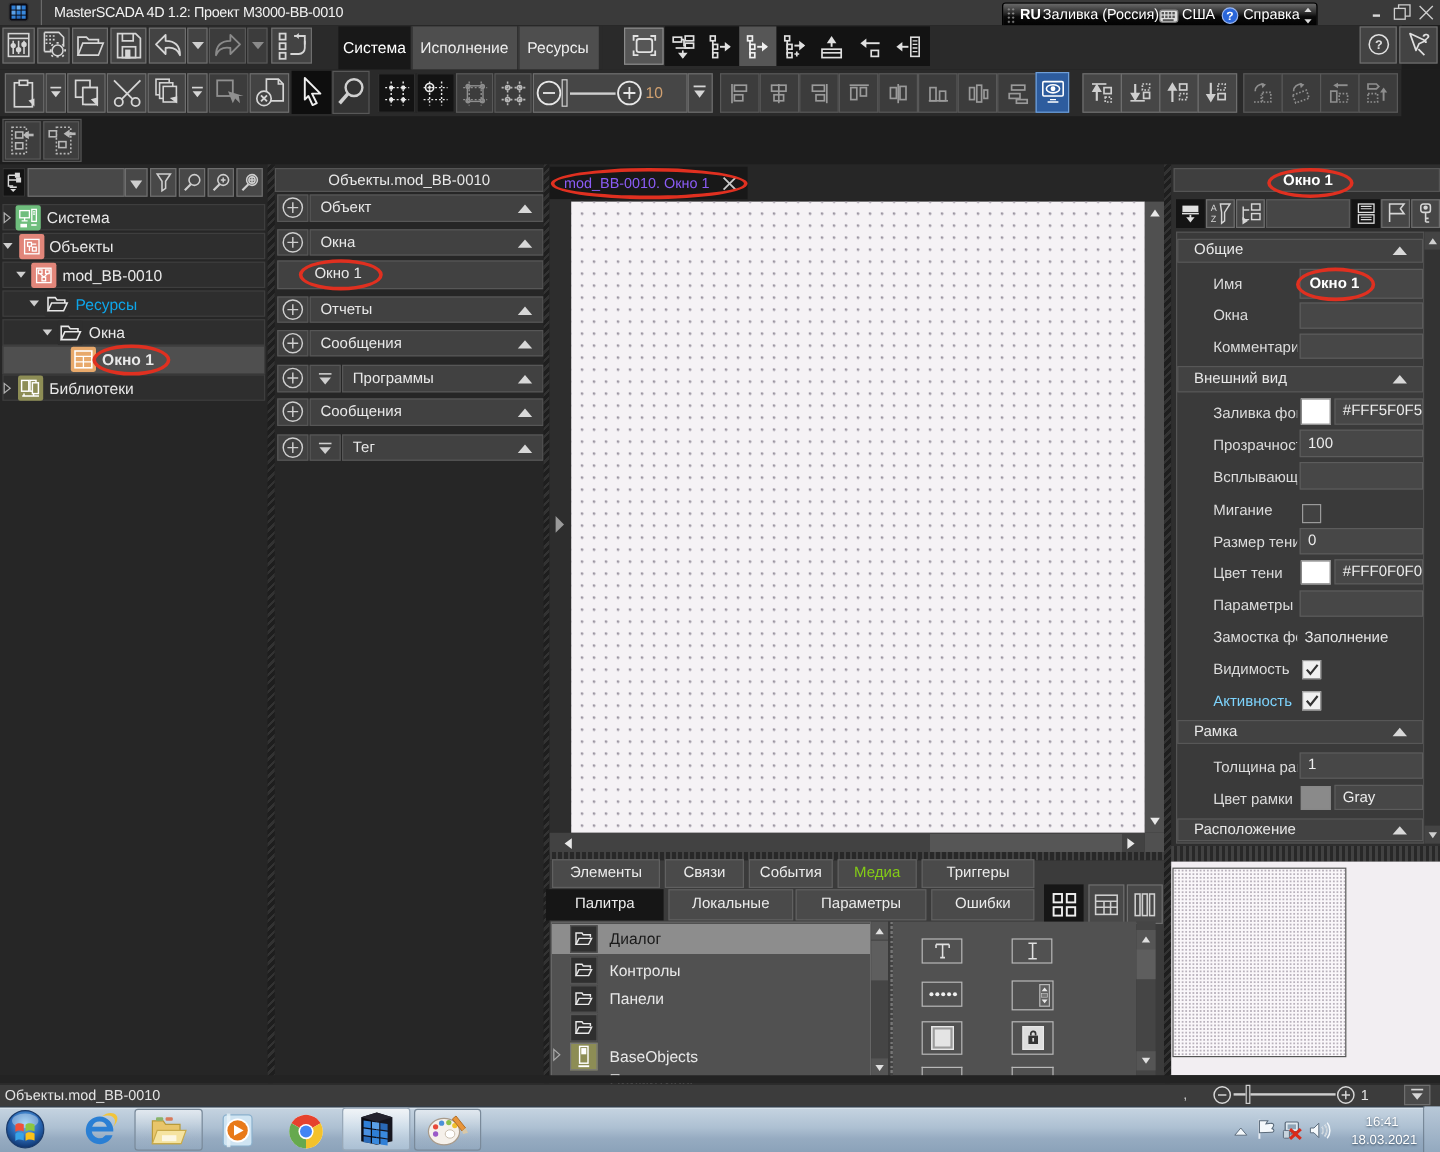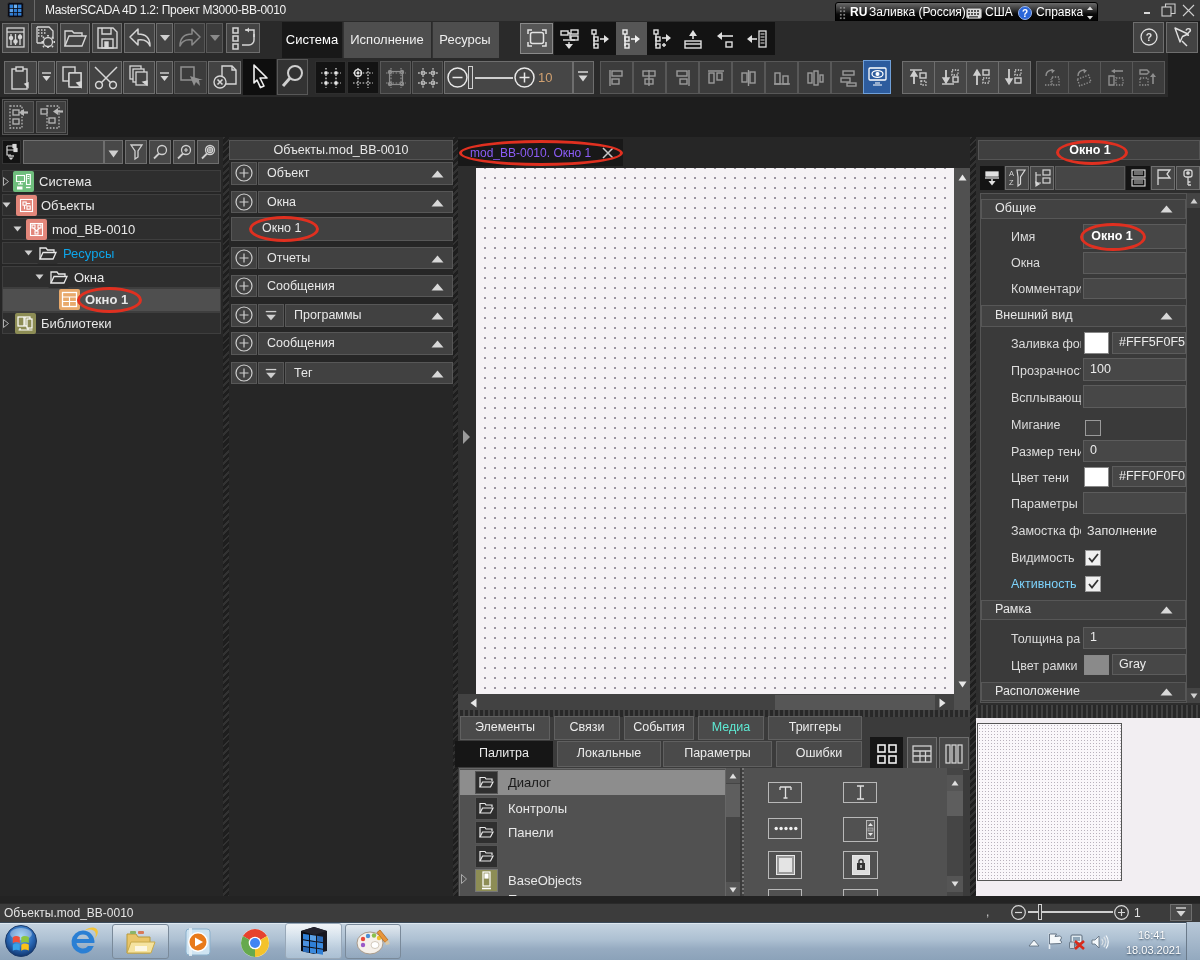--- a/index.html
+++ b/index.html
@@ -770,21 +770,21 @@
 
 <div class="seph" style="left:458px;top:710px;width:512px;height:7px"></div>
 <div class="a" style="left:458px;top:717px;width:512px;height:180px;background:#3b3b3b"></div>
 <div class="a" style="left:460px;top:716px;width:90px;height:24px;background:#4a4a4a;border:1px solid #606060"></div>
 <div class="tx" style="left:505.0px;top:720px;font-size:12.5px;color:#ececec;transform:translateX(-50%)">Элементы</div>
 <div class="a" style="left:554px;top:716px;width:66px;height:24px;background:#4a4a4a;border:1px solid #606060"></div>
 <div class="tx" style="left:587.0px;top:720px;font-size:12.5px;color:#ececec;transform:translateX(-50%)">Связи</div>
 <div class="a" style="left:624px;top:716px;width:70px;height:24px;background:#4a4a4a;border:1px solid #606060"></div>
 <div class="tx" style="left:659.0px;top:720px;font-size:12.5px;color:#ececec;transform:translateX(-50%)">События</div>
 <div class="a" style="left:698px;top:716px;width:66px;height:24px;background:#4a4a4a;border:1px solid #606060"></div>
-<div class="tx" style="left:731.0px;top:720px;font-size:12.5px;color:#5eead4;transform:translateX(-50%)">Медиа</div>
+<div class="tx" style="left:731.0px;top:720px;font-size:12.5px;color:#84cc16;transform:translateX(-50%)">Медиа</div>
 <div class="a" style="left:768px;top:716px;width:94px;height:24px;background:#4a4a4a;border:1px solid #606060"></div>
 <div class="tx" style="left:815.0px;top:720px;font-size:12.5px;color:#ececec;transform:translateX(-50%)">Триггеры</div>
 <div class="a" style="left:455px;top:741px;width:98px;height:26px;background:#161616;border:none"></div>
 <div class="tx" style="left:504.0px;top:746px;font-size:12.5px;color:#ececec;transform:translateX(-50%)">Палитра</div>
 <div class="a" style="left:557px;top:741px;width:104px;height:26px;background:#4a4a4a;border:1px solid #606060"></div>
 <div class="tx" style="left:609.0px;top:746px;font-size:12.5px;color:#ececec;transform:translateX(-50%)">Локальные</div>
 <div class="a" style="left:663px;top:741px;width:109px;height:26px;background:#4a4a4a;border:1px solid #606060"></div>
 <div class="tx" style="left:717.5px;top:746px;font-size:12.5px;color:#ececec;transform:translateX(-50%)">Параметры</div>
 <div class="a" style="left:776px;top:741px;width:86px;height:26px;background:#4a4a4a;border:1px solid #606060"></div>
 <div class="tx" style="left:819.0px;top:746px;font-size:12.5px;color:#ececec;transform:translateX(-50%)">Ошибки</div>

